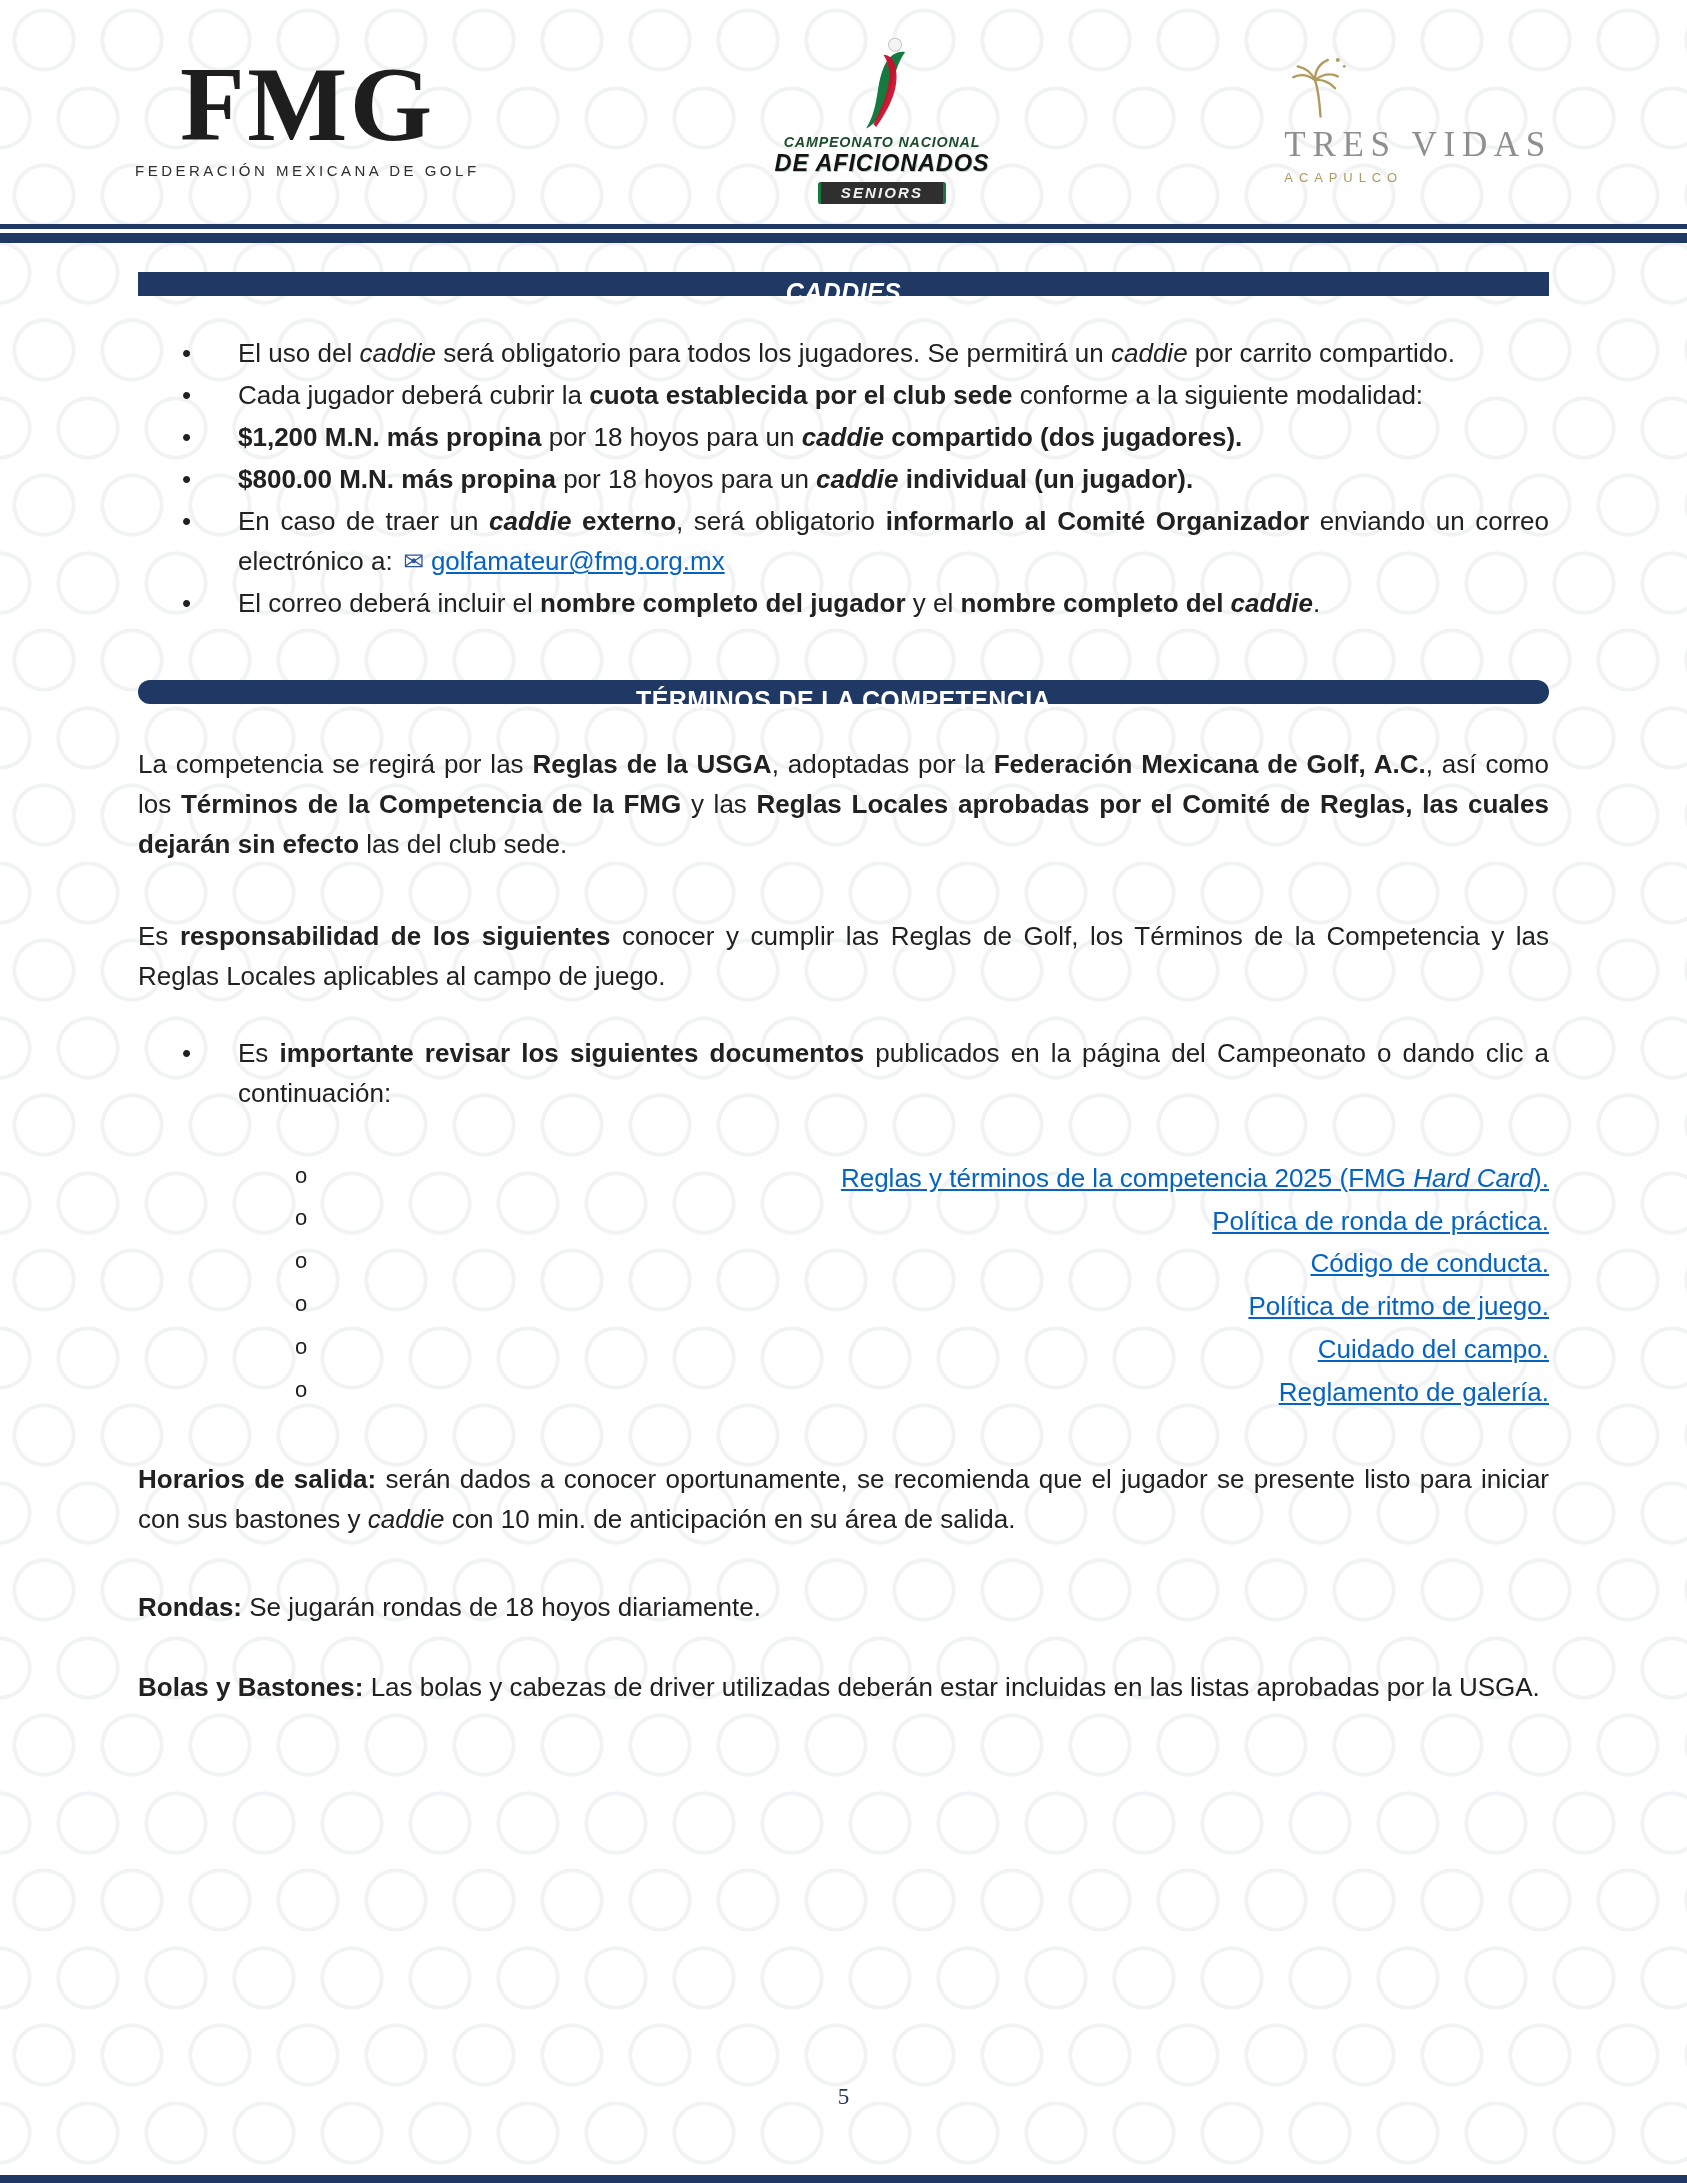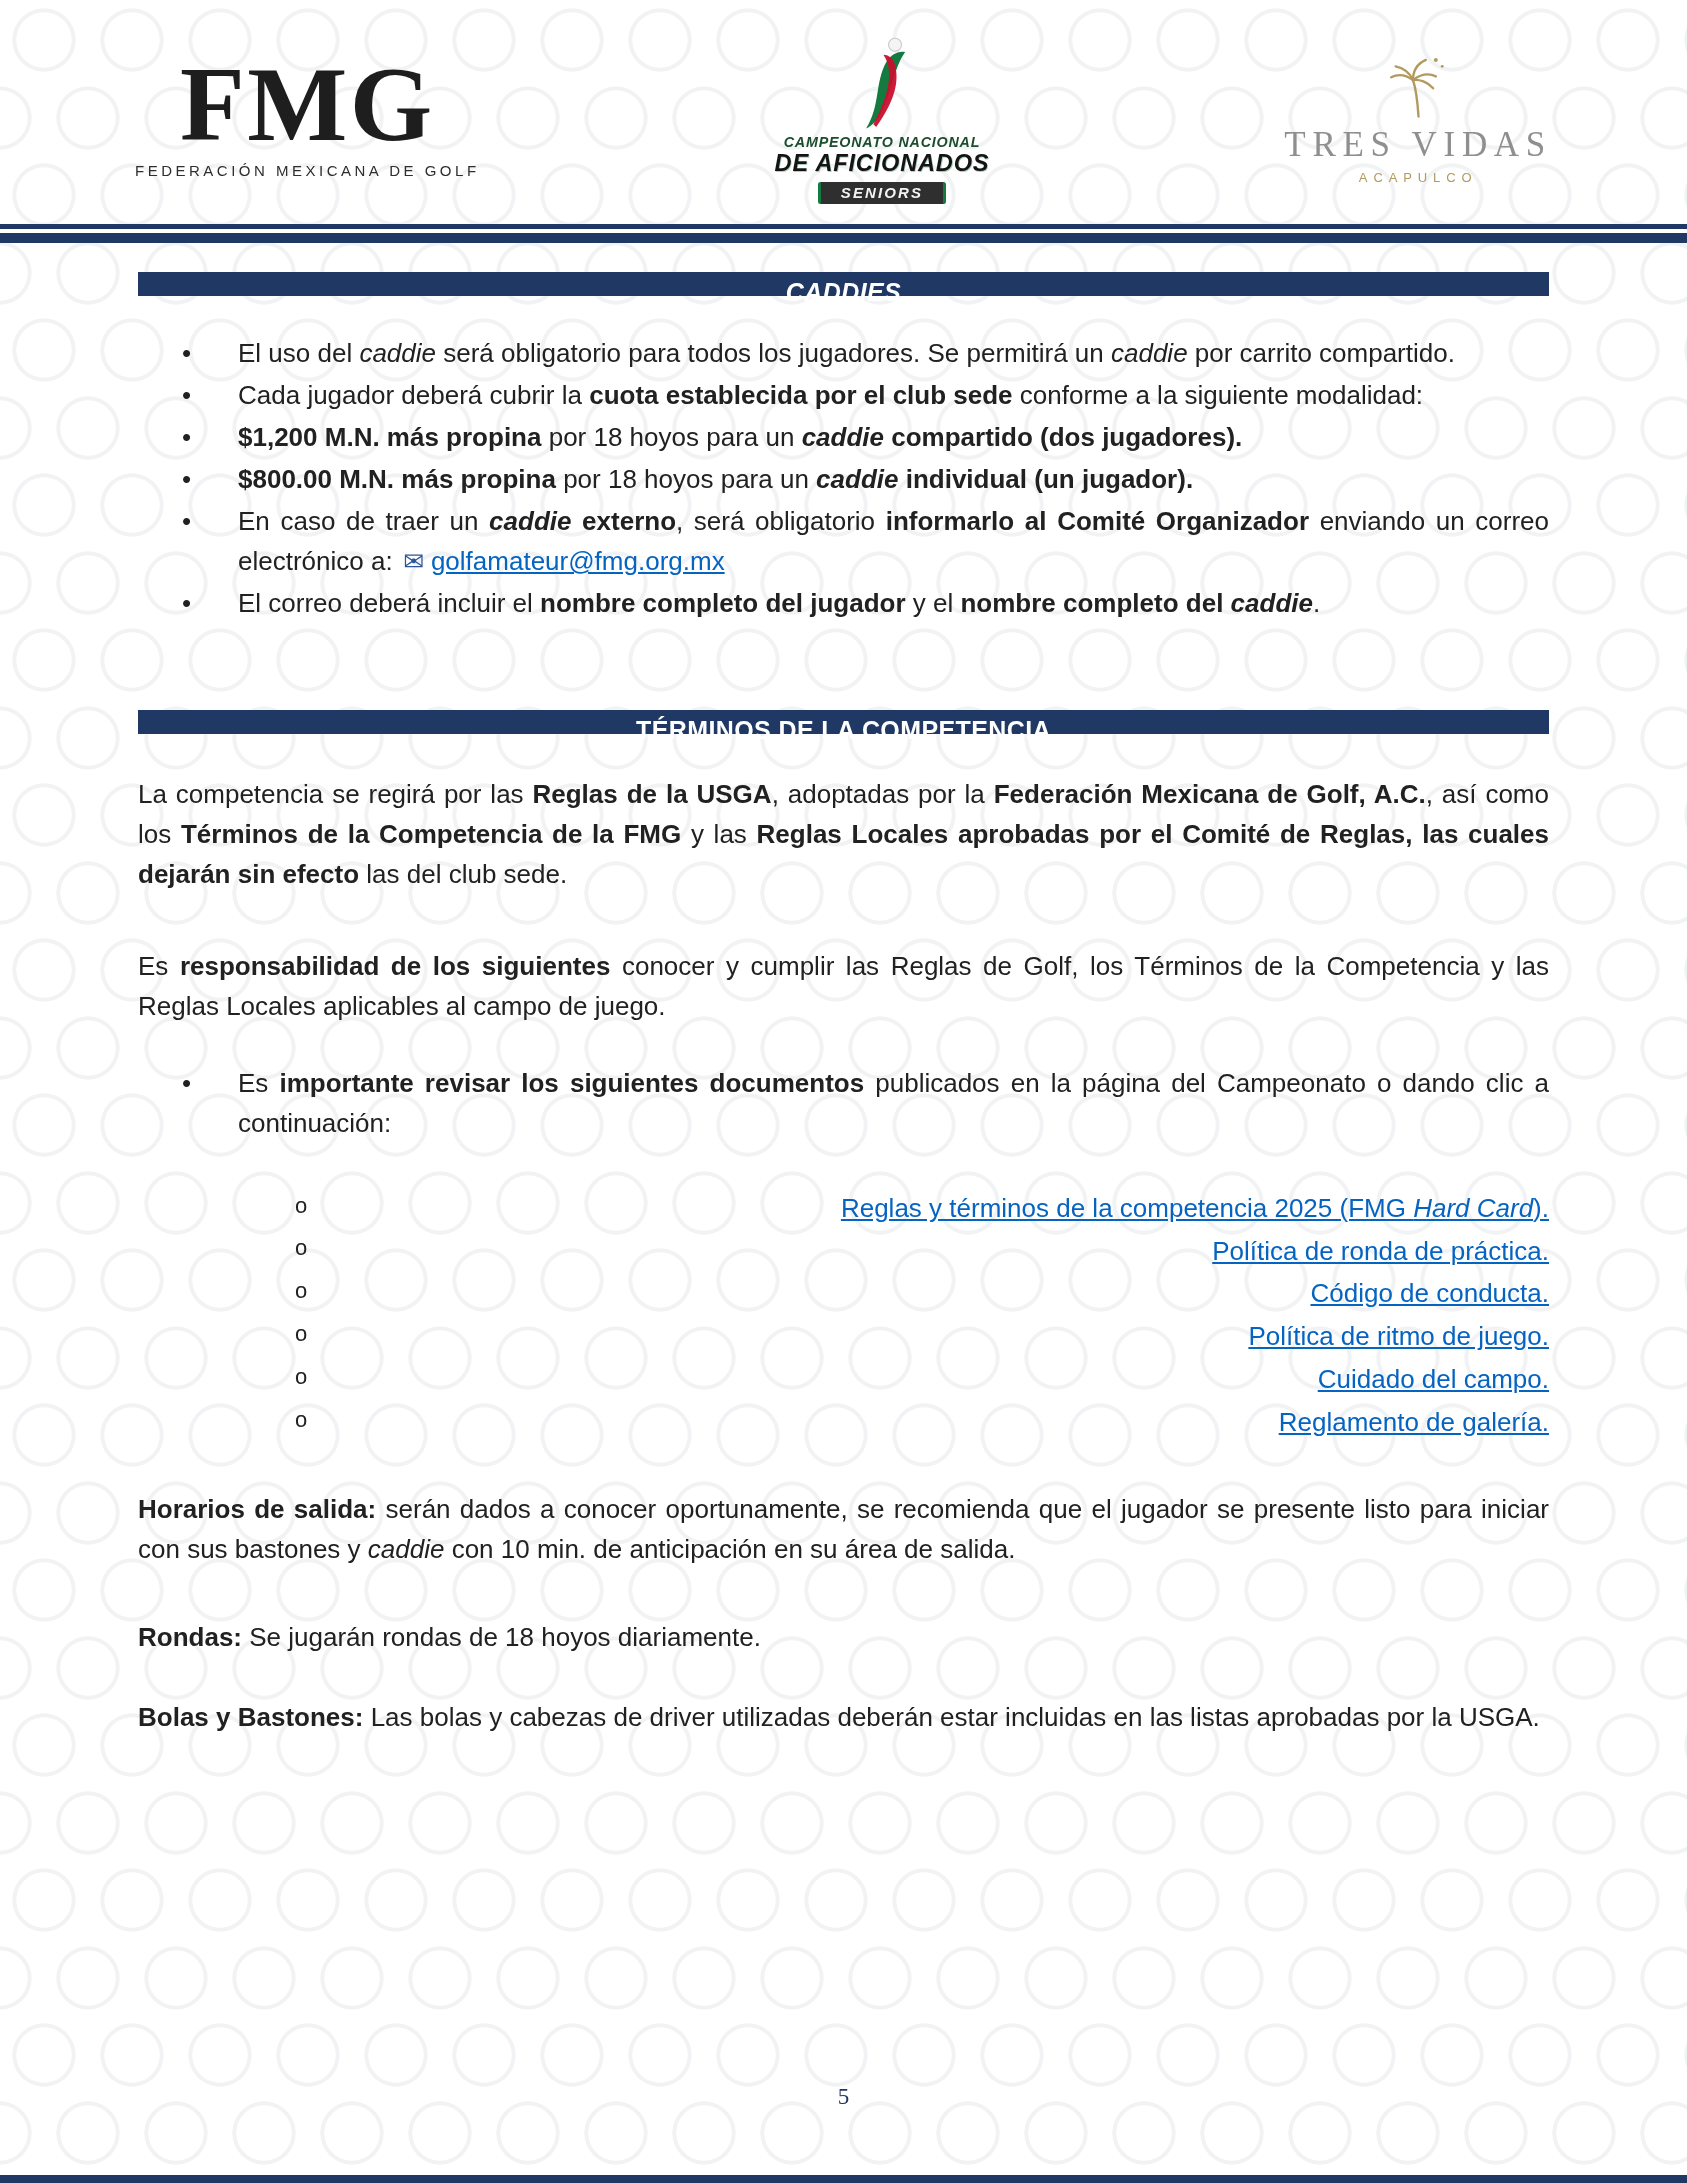--- a/index.html
+++ b/index.html
@@ -60,21 +60,21 @@
   .champ-line3 {
     display: inline-block;
     background: #2f2f2f; color: #f3f3f3;
     font-size: 15px; font-weight: 800; font-style: italic;
     letter-spacing: 2.1px;
     padding: 2.5px 20px; margin-top: 4.2px;
     border-left: 3.4px solid #157a40; border-right: 3.4px solid #157a40;
     border-radius: 2.5px;
   }
 
-  .tres-vidas-logo { text-align: center; }
+  .tres-vidas-logo { text-align: left; }
   .tv-title {
     font-family: "Liberation Serif", serif;
     font-size: 35px; letter-spacing: 6.7px;
     color: #8f8f8f; white-space: nowrap;
   }
   .tv-subtitle {
     font-size: 13px; letter-spacing: 5.9px;
     color: #b29a5e; margin-top: 5px;
   }
 
@@ -96,21 +96,21 @@
     height: 24px;
     line-height: 40px;
     background: #1f3864;
     color: #ffffff;
     text-align: center;
     font-size: 25px;
     font-weight: 700;
     letter-spacing: 0.4px;
   }
   .section-bar.italic { font-style: italic; }
-  .section-bar.second { margin-top: 86px; }
+  .section-bar.second { margin-top: 56px; border-radius: 14px; }
 
   ul.main-list { list-style: none; margin-top: 37px; }
   ul.main-list > li {
     position: relative;
     padding-left: 100px;
     text-align: justify;
     margin-bottom: 1.7px;
   }
   ul.main-list > li::before {
     content: "\2022";

